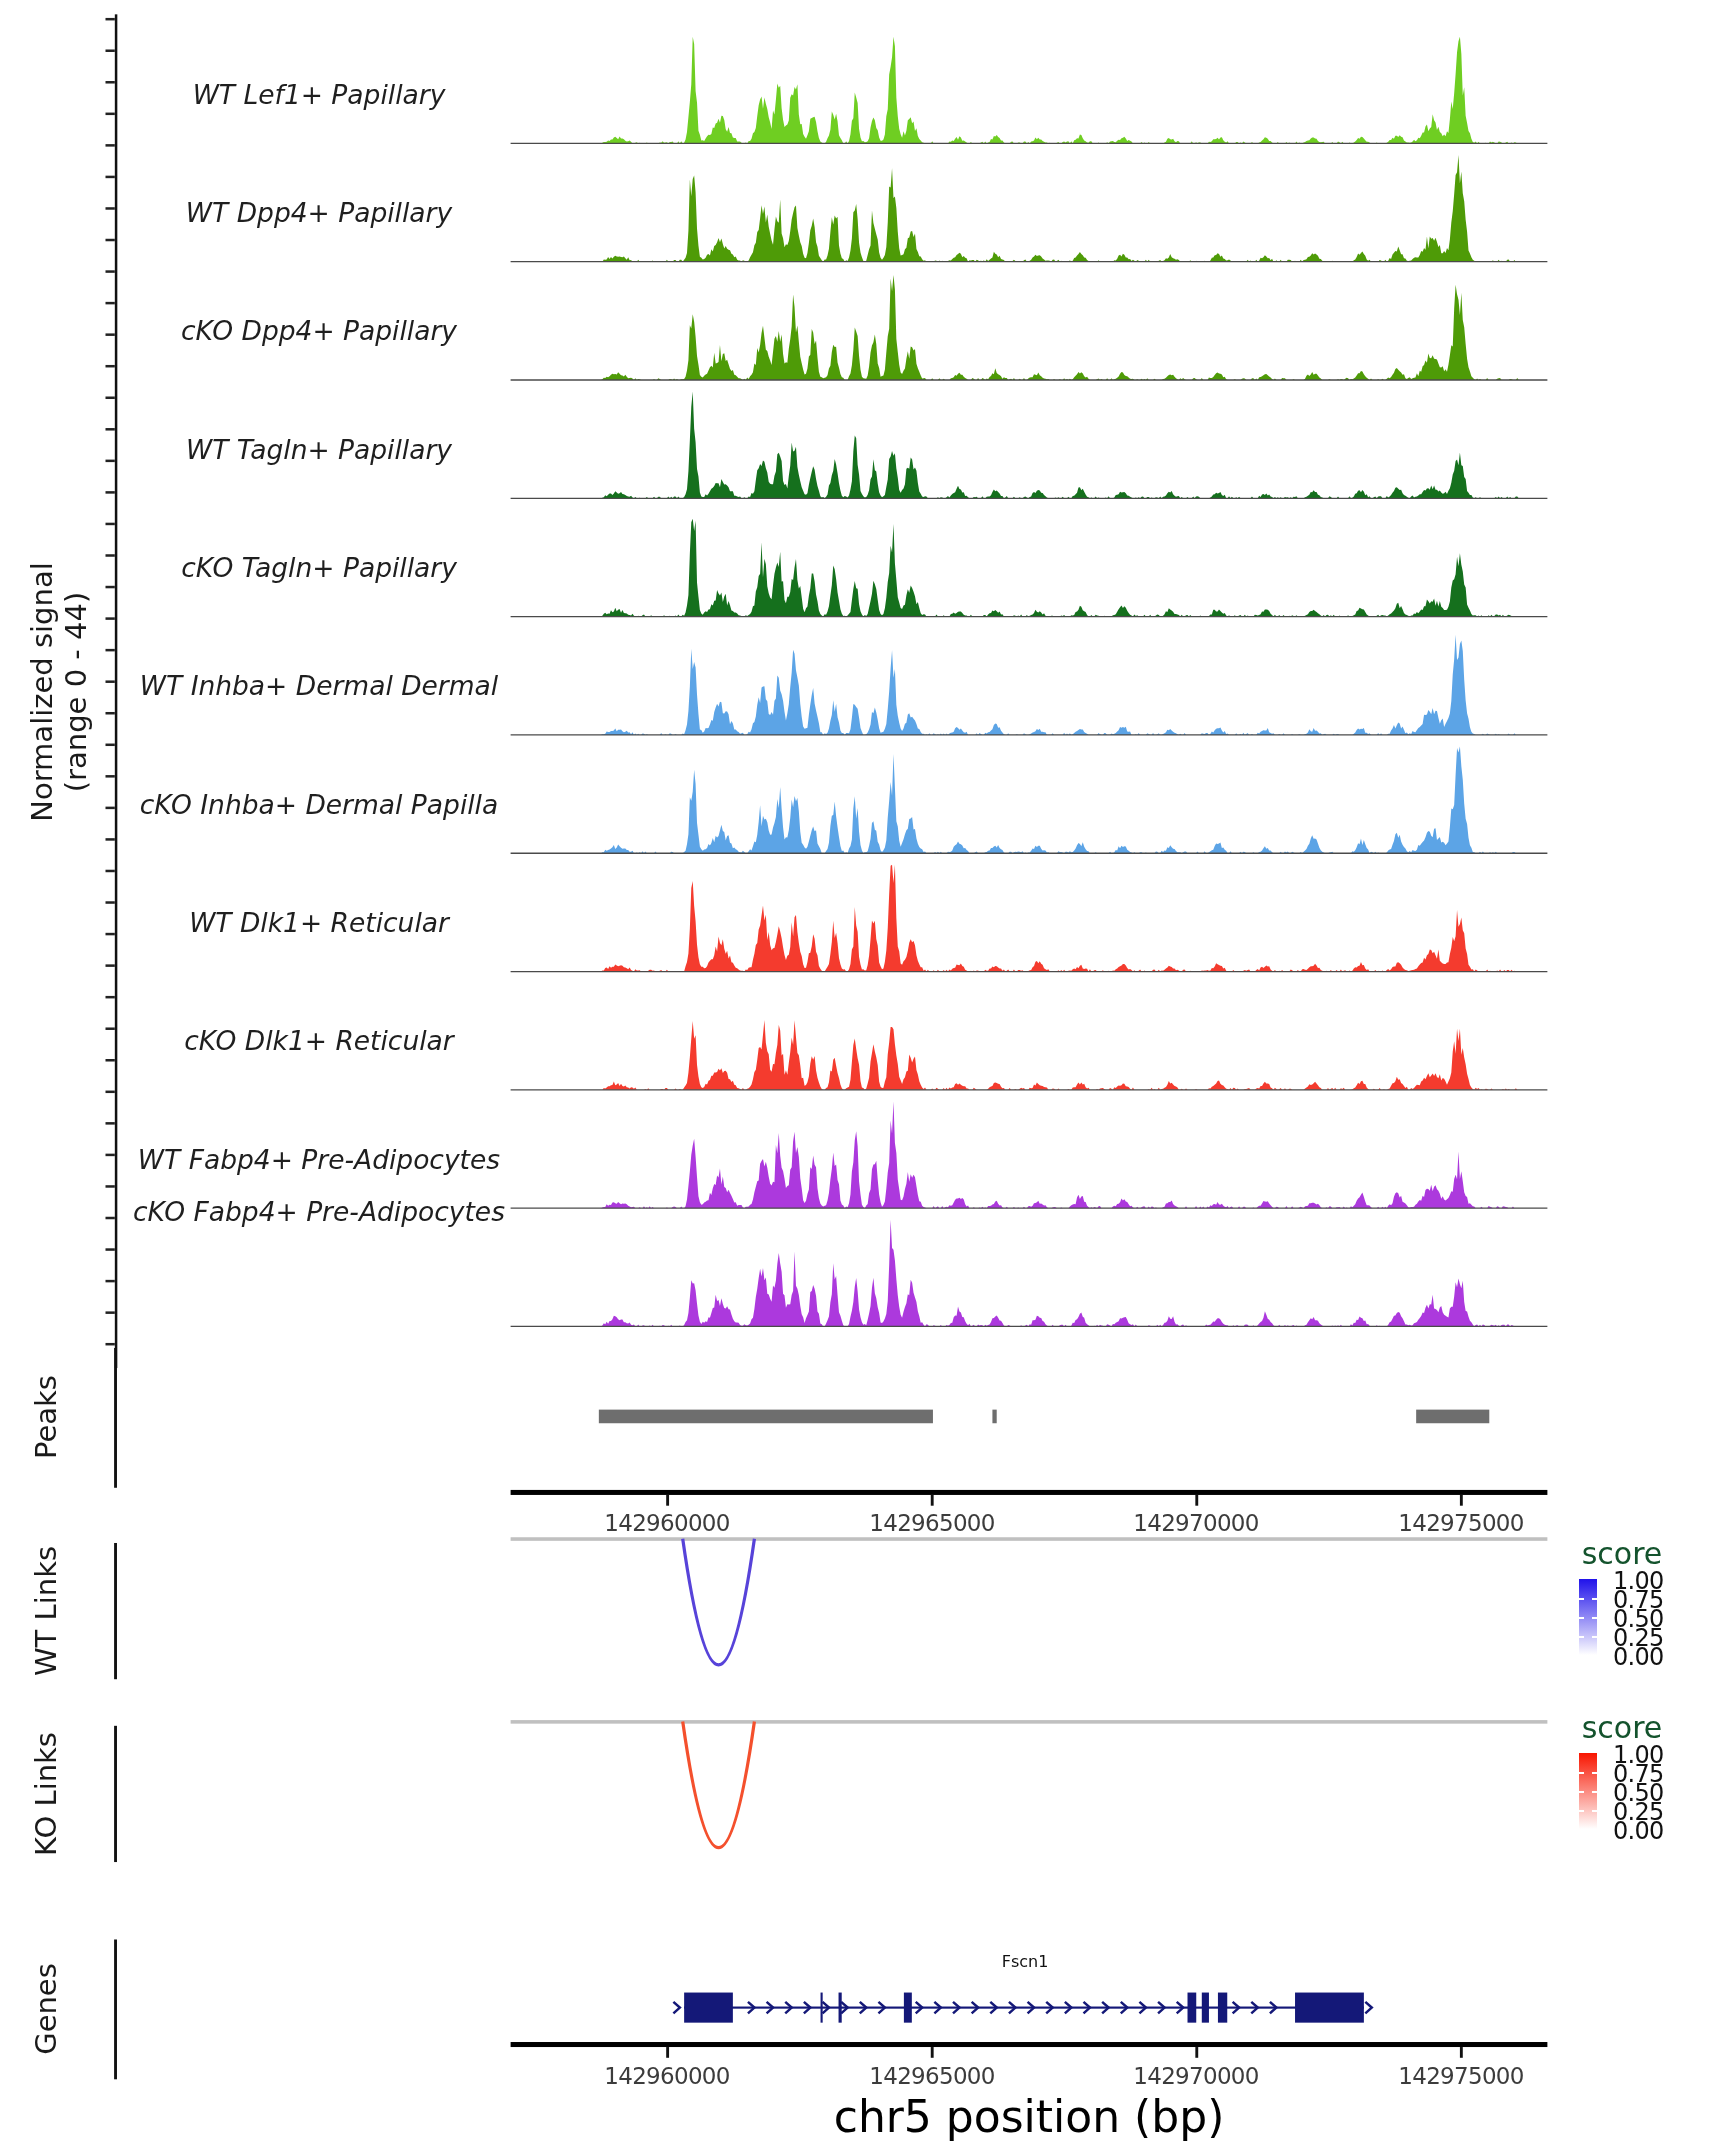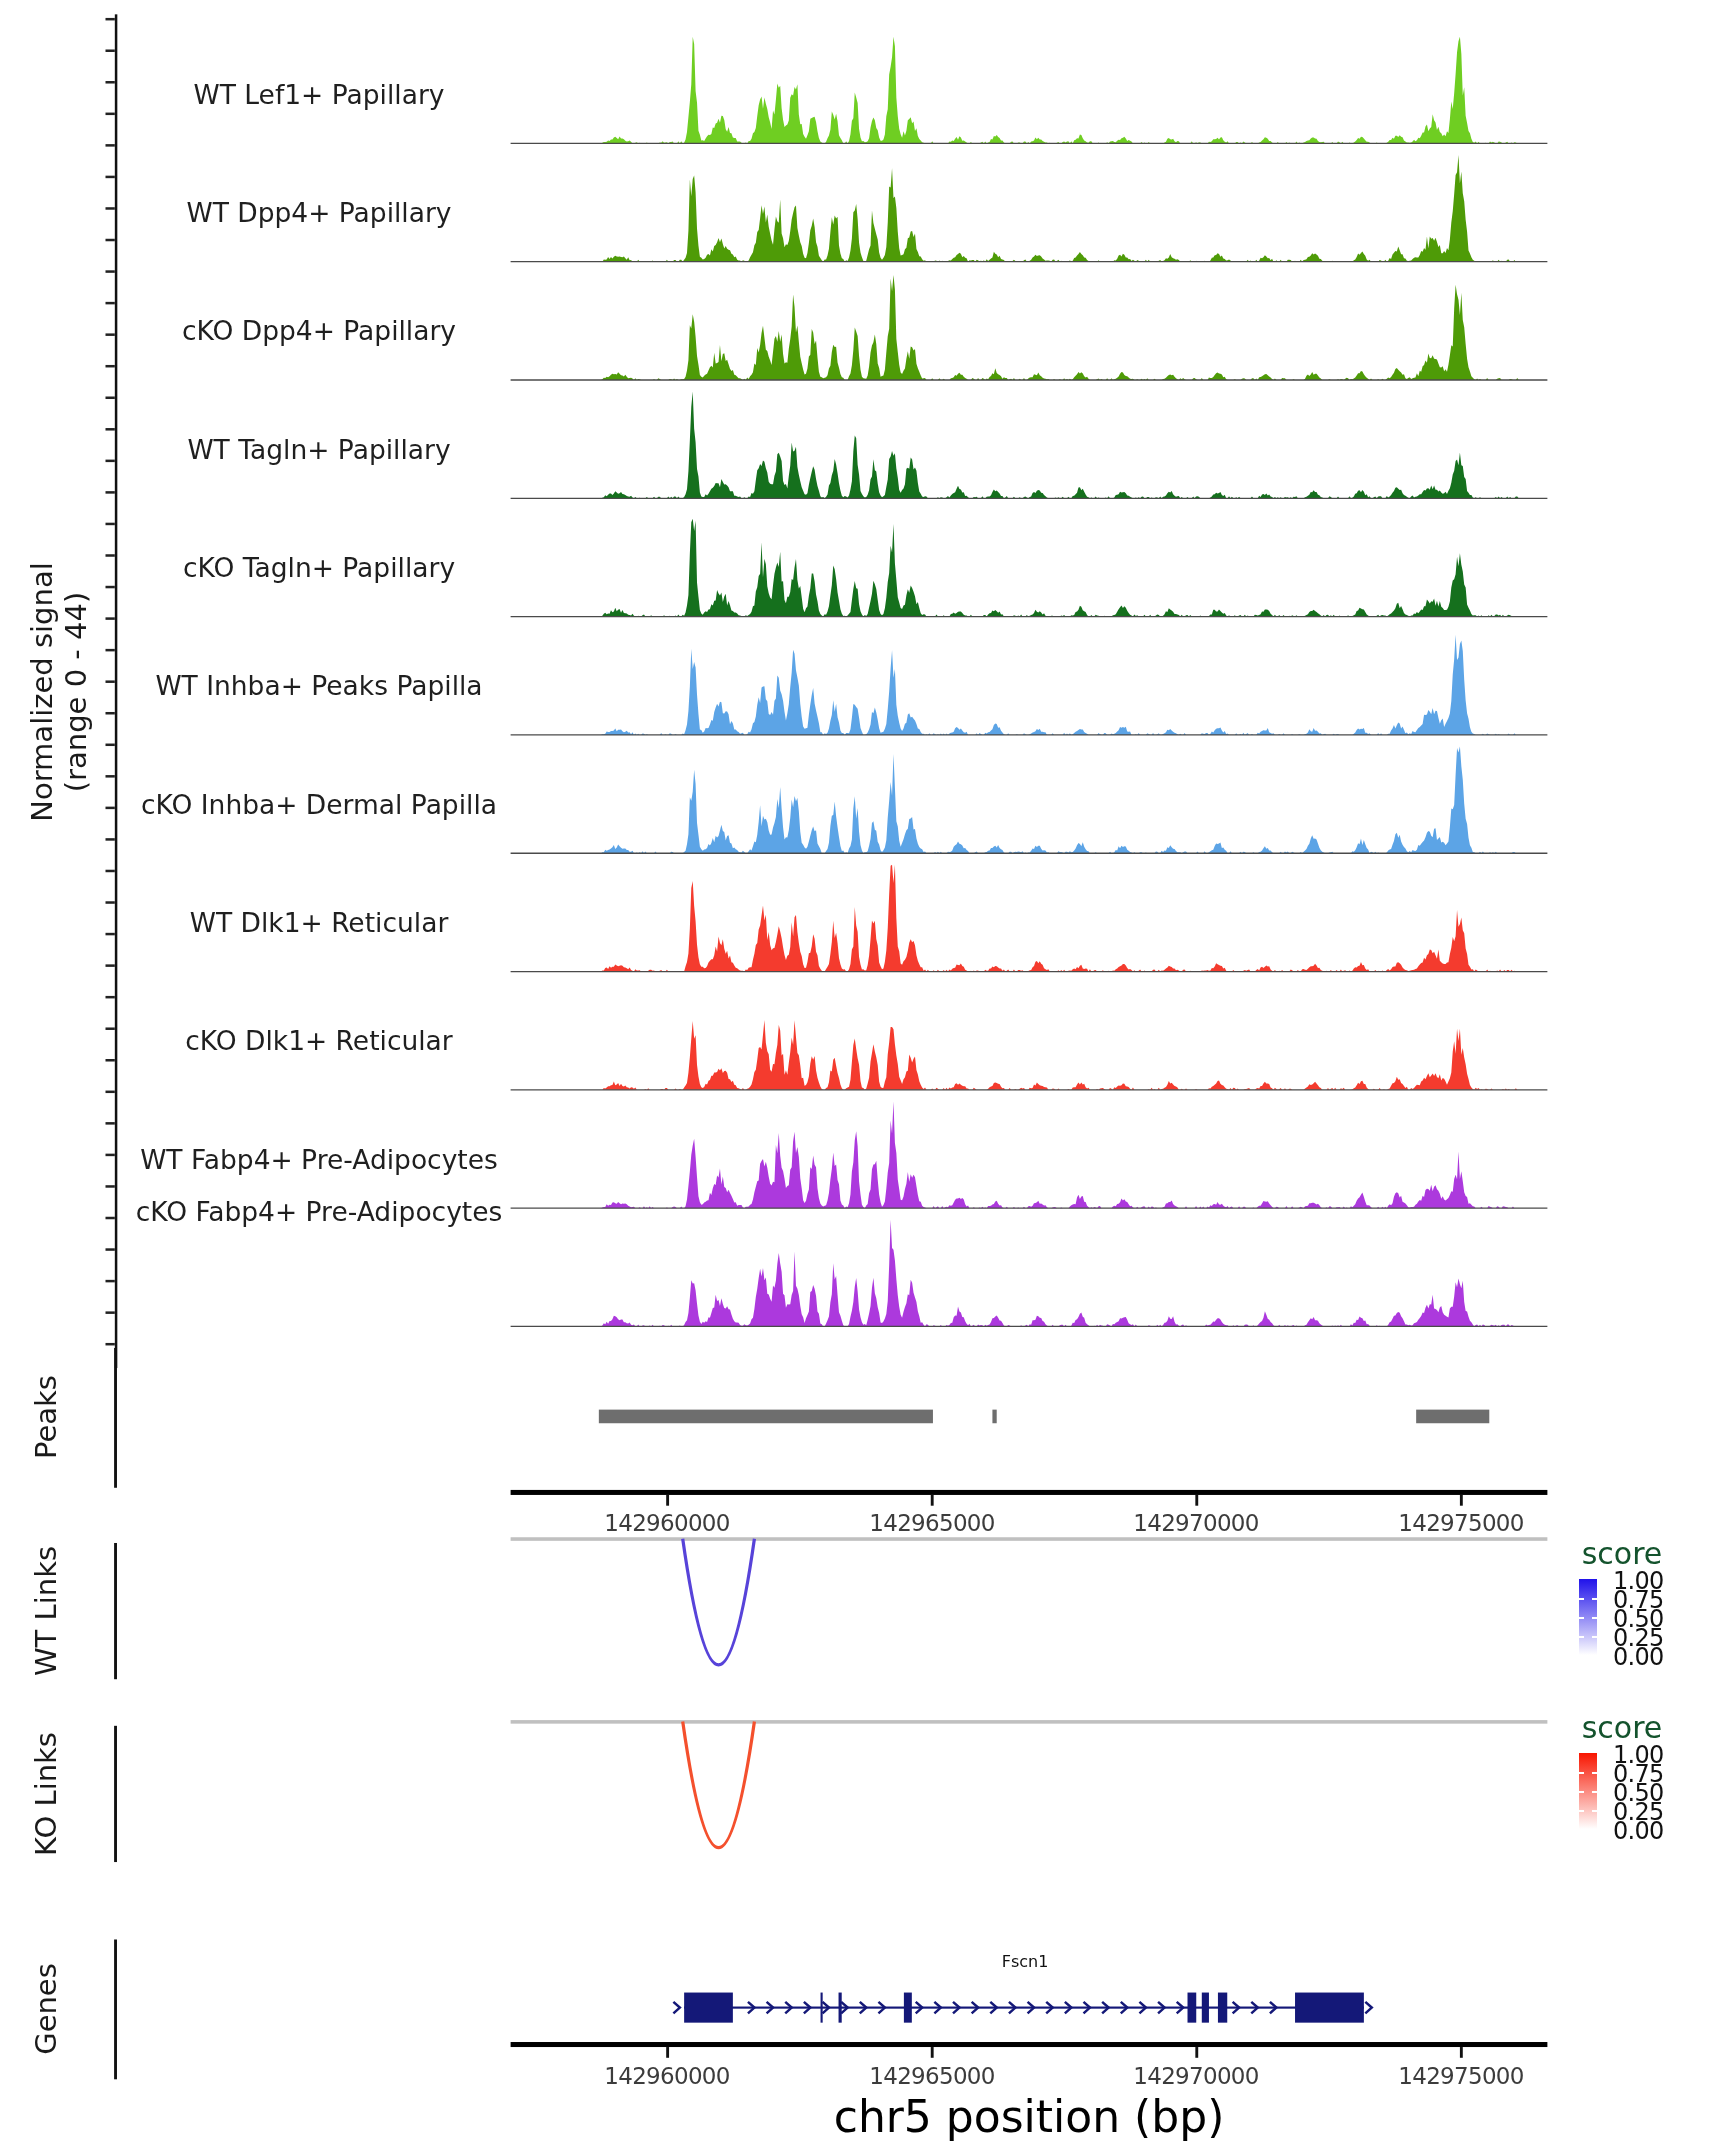--- a/index.html
+++ b/index.html
@@ -4,21 +4,21 @@
 <style>
   html,body{margin:0;padding:0;background:#ffffff;}
   #stage{position:relative;width:1721px;height:2151px;background:#ffffff;
          font-family:"DejaVu Sans","Liberation Sans",sans-serif;overflow:hidden;}
   #gfx{position:absolute;left:0;top:0;}
   .txt{position:absolute;color:#1a1a1a;}
   .center{transform:translate(-50%,-50%);}
   .vlabel{position:absolute;transform:translate(-50%,-50%) rotate(-90deg);
           white-space:nowrap;color:#1a1a1a;}
   .track-label{position:absolute;transform:translate(-50%,-50%);white-space:nowrap;
-               font-size:26.5px;color:#1f1f1f;}
+               font-size:26.5px;color:#1f1f1f;font-style:italic;}
   .tick-label{position:absolute;transform:translate(-50%,-50%);font-size:23px;color:#3c3c3c;
               white-space:nowrap;letter-spacing:-0.7px;}
   .ylabel{font-size:29px;text-align:center;line-height:1.18;}
   .blabel{font-size:29px;}
   .legend-title{position:absolute;transform:translate(-50%,-50%);font-size:30px;color:#14532d;}
   .legend-num{position:absolute;transform:translate(0,-50%);font-size:24px;color:#111;
               letter-spacing:-0.7px;}
   .legend-bar{position:absolute;width:18px;}
   .notch{position:absolute;width:5px;height:2.2px;background:#ffffff;}
   .gene-name{position:absolute;transform:translate(-50%,-50%);font-size:16px;color:#111;}
@@ -207,21 +207,21 @@
   <div class="legend-bar" id="legend-bar-ko" style="left: 1579px; top: 1753px; height: 76px; background: linear-gradient(rgb(248, 21, 0), rgb(255, 255, 255));"></div>
 
   <div class="gene-name" style="left:1025px;top:1961px;">Fscn1</div>
 
   <div class="txt center xlabel" style="left:1029px;top:2116px;">chr5 position (bp)</div>
 <div class="track-label" style="left: 319px; top: 94px;">WT Lef1+ Papillary</div>
     <div class="track-label" style="left: 319px; top: 212px;">WT Dpp4+ Papillary</div>
     <div class="track-label" style="left: 319px; top: 330px;">cKO Dpp4+ Papillary</div>
     <div class="track-label" style="left: 319px; top: 449px;">WT Tagln+ Papillary</div>
     <div class="track-label" style="left: 319px; top: 567px;">cKO Tagln+ Papillary</div>
-    <div class="track-label" style="left: 319px; top: 685px;">WT Inhba+ Peaks Papilla</div>
+    <div class="track-label" style="left: 319px; top: 685px;">WT Inhba+ Dermal Dermal</div>
     <div class="track-label" style="left: 319px; top: 804px;">cKO Inhba+ Dermal Papilla</div>
     <div class="track-label" style="left: 319px; top: 922px;">WT Dlk1+ Reticular</div>
     <div class="track-label" style="left: 319px; top: 1040px;">cKO Dlk1+ Reticular</div>
     <div class="track-label" style="left: 319px; top: 1159px;">WT Fabp4+ Pre-Adipocytes</div>
     <div class="track-label" style="left: 319px; top: 1211px;">cKO Fabp4+ Pre-Adipocytes</div>
     <div class="tick-label" style="left: 667px; top: 1523px;">142960000</div>
     <div class="tick-label" style="left: 932px; top: 1523px;">142965000</div>
     <div class="tick-label" style="left: 1196px; top: 1523px;">142970000</div>
     <div class="tick-label" style="left: 1461px; top: 1523px;">142975000</div>
     <div class="tick-label" style="left: 667px; top: 2076px;">142960000</div>

